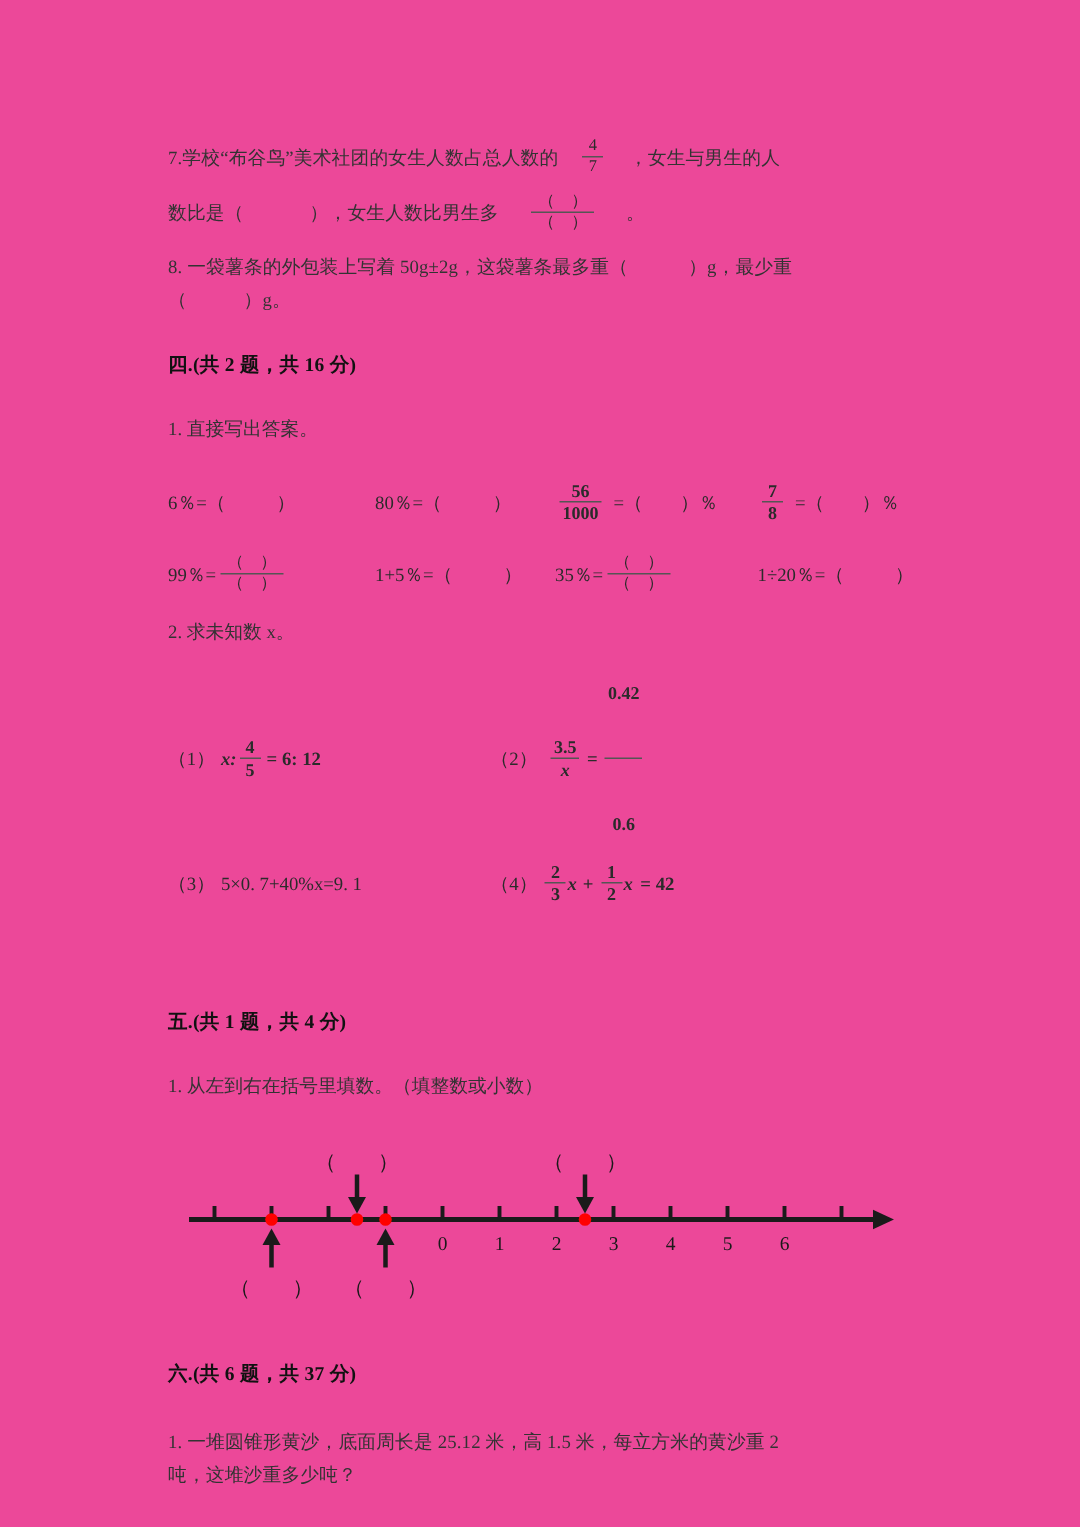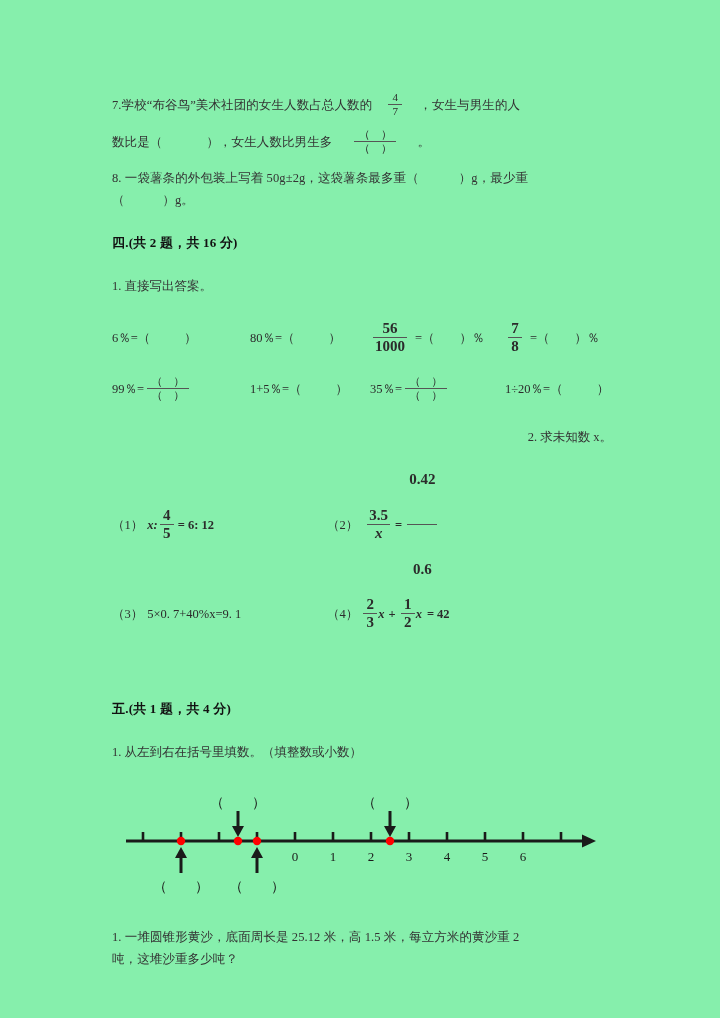--- a/index.html
+++ b/index.html
@@ -14,21 +14,21 @@
     position: relative;
     font-family: "Liberation Serif", "DejaVu Serif", serif;
     color: #2b2b2b;
     overflow: hidden;
   }
   .page {
     position: absolute;
     left: 0; top: 0;
     width: 720px;
     height: 1018px;
-    background: #86efac;
+    background: #ec4899;
   }
   .content {
     position: absolute;
     left: 112px;
     top: 88px;
     width: 500px;
   }
 
   
   .q-line {
@@ -71,21 +71,21 @@
     font-size: 11px;
   }
   .frac .bar {
     display: block;
     width: 100%;
     min-width: 14px;
     height: 1px;
     background: #555;
   }
   .frac.wide .bar { min-width: 42px; }
-  .frac.bold .num, .frac.bold .den { font-weight: bold; font-size: 15px; }
+  .frac.bold .num, .frac.bold .den { font-weight: bold; font-size: 12px; }
 
   
   .row7a {
     display: flex;
     align-items: center;
     font-size: 12.5px;
     height: 34px;
   }
   .row7b {
     display: flex;
@@ -236,21 +236,21 @@
         </span>
       </div>
 
       <div class="calc-cell">
         <span>1÷20％=（</span>
         <span class="blank" style="width:34px;">&nbsp;</span>
         <span>）</span>
       </div>
     </div>
 
-    <div class="sub-q" style="margin-top:26px;text-align:right;">2. 求未知数 x。</div>
+    <div class="sub-q" style="margin-top:16px;">2. 求未知数 x。</div>
 
     <div class="eq-grid" style="margin-top:26px;">
 
       <div class="eq-cell">
         <span class="lbl">（1）</span>
         <span class="mathb">x:</span>
         <span class="frac bold" style="margin:0 2px;">
           <span class="num">4</span>
           <span class="bar"></span>
           <span class="den">5</span>
@@ -368,20 +368,21 @@
           <text class="nl-paren" x="278" y="26" text-anchor="middle">（　　）</text>
         </g>
 
         <g>
           <text class="nl-paren" x="69" y="110" text-anchor="middle">（　　）</text>
           <text class="nl-paren" x="145" y="110" text-anchor="middle">（　　）</text>
         </g>
       </svg>
     </div>
 
+    <div class="section-head" style="margin-top:34px;">六.(共 6 题，共 37 分)</div>
 
     <div style="margin-top:26px;">
       <div class="q-line">1. 一堆圆锥形黄沙，底面周长是 25.12 米，高 1.5 米，每立方米的黄沙重 2</div>
       <div class="q-line" style="margin-top:2px;">吨，这堆沙重多少吨？</div>
     </div>
 
   </div>
 </div>
 
 </body></html>

